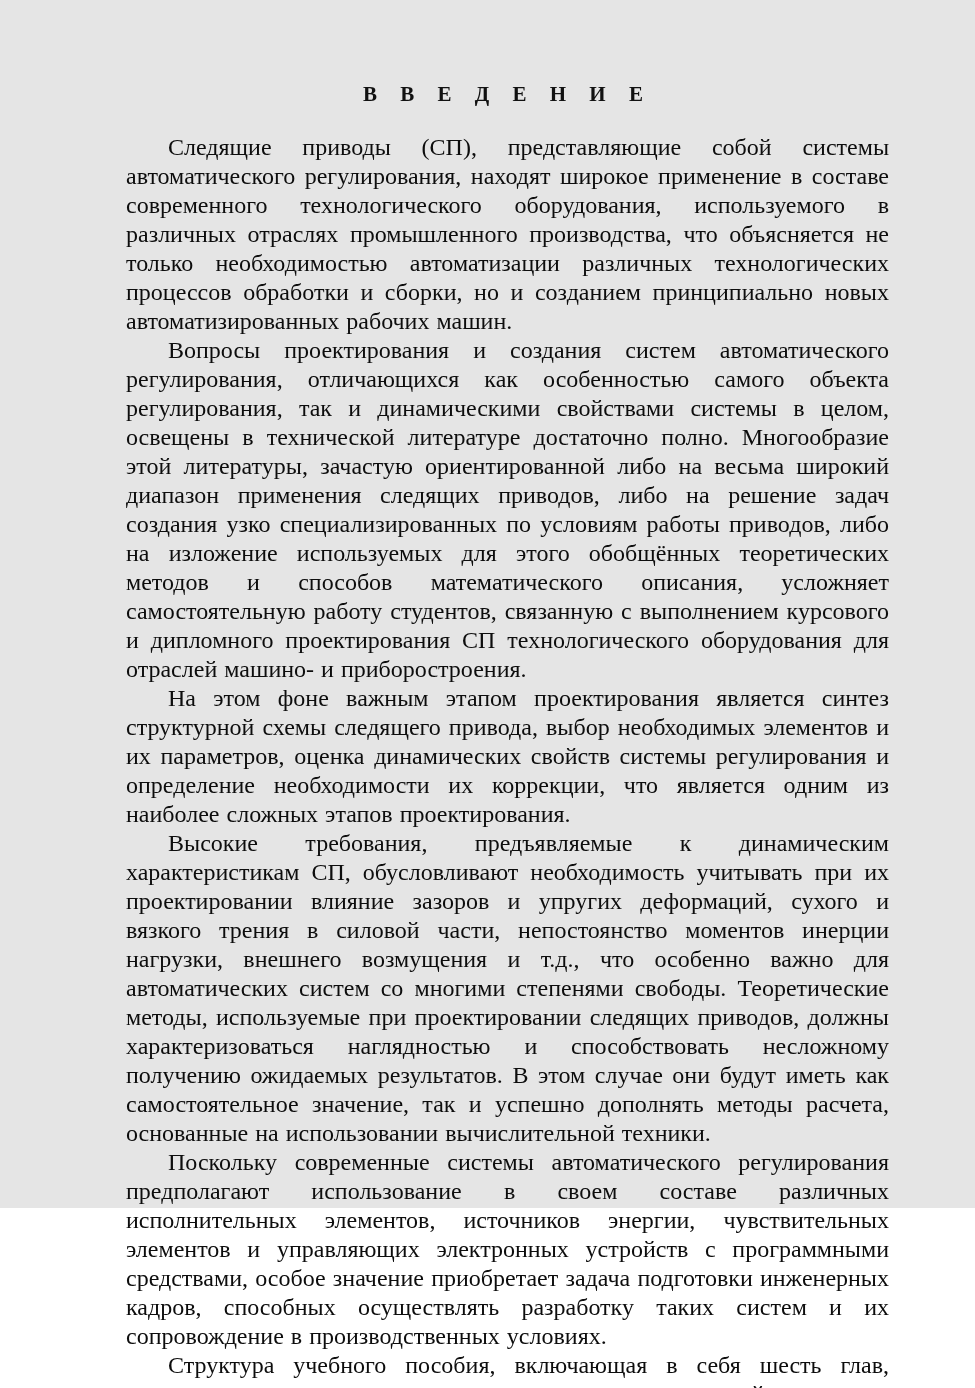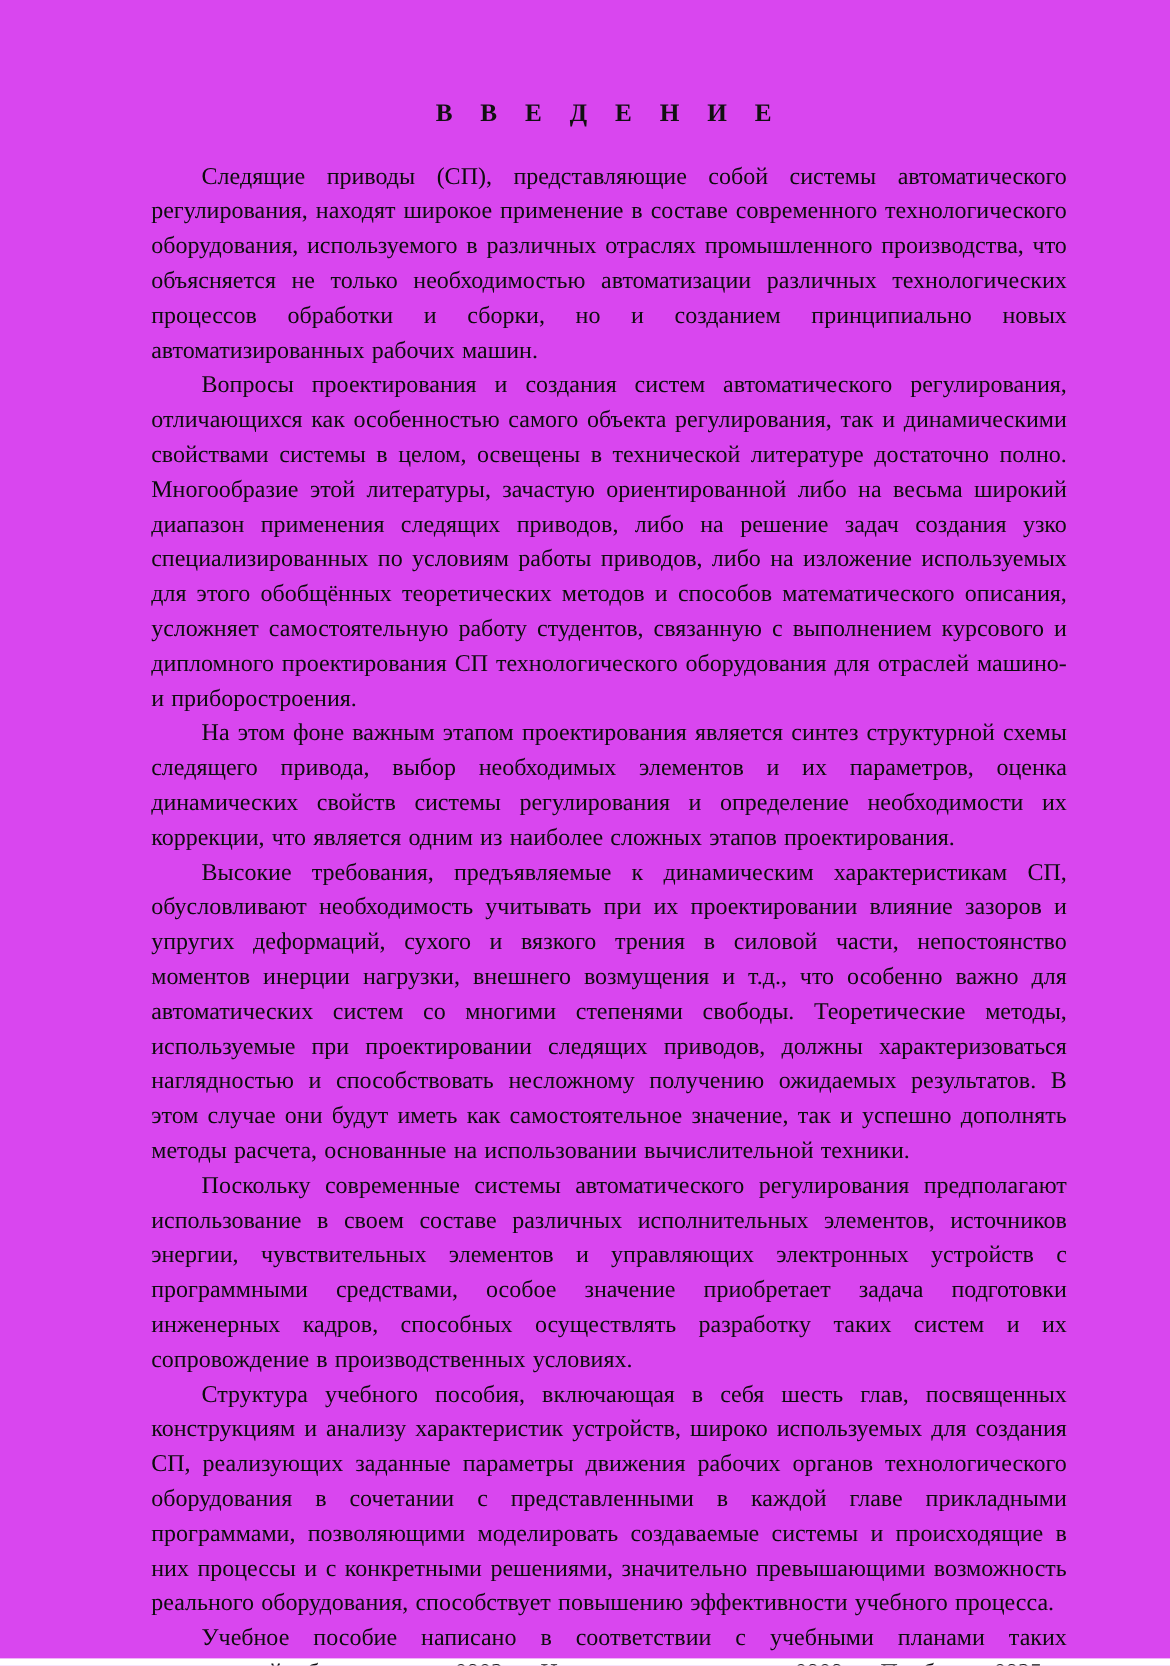--- a/index.html
+++ b/index.html
@@ -10,35 +10,35 @@
   body {
     width: 975px;
     height: 1388px;
     font-family: "Liberation Serif", "DejaVu Serif", serif;
     color: #0d0d0d;
     overflow: hidden;
   }
   .page {
     box-sizing: border-box;
     width: 975px;
-    height: 1382px;
+    height: 1208px;
     padding: 82px 86px 40px 126px;
-    background: #d946ef;
+    background: #e5e5e5;
   }
   .title {
     text-align: center;
     font-size: 21px;
     font-weight: bold;
     letter-spacing: 9px;
     margin: 0 0 26px 0;
     color: #111111;
   }
   .para {
     margin: 0;
-    font-size: 20px;
+    font-size: 24px;
     line-height: 29px;
     text-align: justify;
     text-indent: 42px;
     word-spacing: 1px;
   }
 </style>
 </head>
 <body>
 
 <div class="page">

